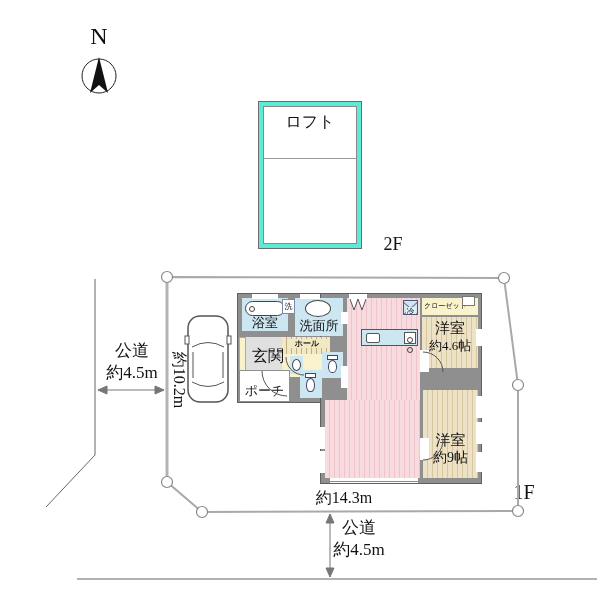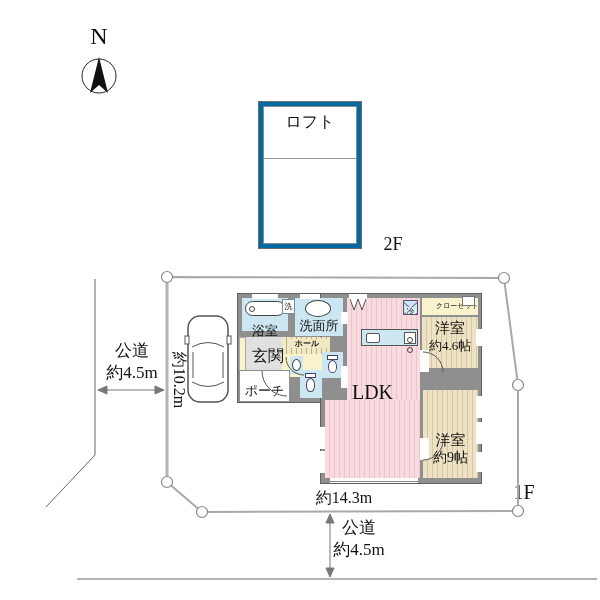--- a/index.html
+++ b/index.html
@@ -20,21 +20,21 @@
   .oval{background:#fff;border:1px solid #444;border-radius:50%;}
   .tank{background:#fff;border:1px solid #446;}
   .bowl{background:#fff;border:1px solid #446;border-radius:50% 50% 45% 45%;}
   .counter{background:#cde7f2;border:1px solid #555;}
   .mini{background:#fff;border:1px solid #555;}
   .dot{width:4px;height:4px;border:1px solid #444;border-radius:50%;display:inline-block;}
   .xbox{background:#cde7f2;border:1px solid #557;overflow:hidden;}
   .xbox:before,.xbox:after{content:"";position:absolute;left:-3px;right:-3px;top:50%;height:1px;background:#668;}
   .xbox:before{transform:rotate(42deg);} .xbox:after{transform:rotate(-42deg);}
   .xbox span{position:relative;z-index:2;background:#dceef6;font-size:8px;line-height:1;padding:0 1px;}
-  .f2outer{background:#0369a1;border:1px solid #6e6e6e;}
+  .f2outer{background:#5eead4;border:1px solid #6e6e6e;}
   .f2inner{position:absolute;left:4px;top:4px;right:4px;bottom:4px;background:#fff;border:1px solid #8a8a8a;}
   .vtext{transform:rotate(90deg);transform-origin:center center;}
   .thinbox{border:1px solid #8f8f8f;}
   .winline{position:absolute;left:0;right:0;top:50%;height:1px;background:#888;}
 </style>
 </head>
 <body>
 
 <div id="canvas">
 
@@ -104,21 +104,21 @@
   <div class="abs lbl" style="left:377px;top:234px;width:32px;font-size:18px;">2F</div>
 
   <div class="abs slab" style="left:237px;top:293px;width:108px;height:110px;z-index:1;"></div>
   <div class="abs slab" style="left:320px;top:293px;width:162px;height:191px;z-index:1;"></div>
 
   <div class="abs blue" style="left:242px;top:298px;width:46px;height:33px;z-index:2;">
     <div class="abs tub" style="left:3px;top:3px;width:40px;height:15px;">
       <div class="abs tubdot" style="left:3px;top:4px;width:6px;height:6px;"></div>
     </div>
   </div>
-  <div class="abs lbl" style="left:240px;top:315px;width:50px;font-size:13px;z-index:3;margin-top:8px;">浴室</div>
+  <div class="abs lbl" style="left:240px;top:315px;width:50px;font-size:13px;z-index:3;">浴室</div>
 
   <div class="abs mini lbl" style="left:282px;top:299px;width:13px;height:15px;font-size:8px;line-height:14px;border-color:#78a;z-index:2;">洗</div>
 
   <div class="abs blue" style="left:295px;top:298px;width:48px;height:38px;z-index:2;">
     <div class="abs oval" style="left:10px;top:2px;width:26px;height:17px;"></div>
   </div>
   <div class="abs lbl" style="left:293px;top:318px;width:52px;font-size:13px;z-index:3;">洗面所</div>
 
   <div class="abs yellow" style="left:239px;top:337px;width:7px;height:40px;border:0.5px solid #aaa;z-index:2;"></div>
   <div class="abs gray" style="left:246px;top:337px;width:44px;height:40px;z-index:2;"></div>
@@ -148,25 +148,24 @@
   <div class="abs pink" style="left:347px;top:298px;width:73px;height:103px;z-index:2;"></div>
   <div class="abs pink" style="left:325px;top:400px;width:95px;height:78px;z-index:2;"></div>
   <div class="abs counter" style="left:361px;top:329px;width:57px;height:17px;z-index:3;">
     <div class="abs mini" style="left:4px;top:3px;width:14px;height:10px;border-radius:2px;"></div>
     <div class="abs mini" style="left:42px;top:2px;width:12px;height:12px;text-align:center;line-height:9px;">
       <span class="dot"></span><span class="dot"></span>
     </div>
   </div>
   <div class="abs xbox lbl" style="left:403px;top:300px;width:15px;height:15px;line-height:15px;z-index:3;"><span>冷</span></div>
   <div class="abs lbl" style="left:325px;top:381px;width:95px;z-index:3;">
-    <div style="font-size:20px;">LDK</div>
   </div>
 
   <div class="abs yellow" style="left:422px;top:298px;width:56px;height:17px;z-index:2;">
-    <div style="font-size:7px;line-height:16px;padding-left:14px;white-space:nowrap;">クローゼット</div>
+    <div style="font-size:7px;line-height:16px;padding-left:2px;white-space:nowrap;">クローゼット</div>
     <div class="abs white" style="right:3px;top:-2px;width:13px;height:10px;border:1px solid #777;"></div>
   </div>
 
   <div class="abs beige" style="left:422px;top:317px;width:56px;height:51px;z-index:2;"></div>
   <div class="abs lbl" style="left:420px;top:320px;width:60px;z-index:3;">
     <div style="font-size:15px;">洋室</div>
     <div style="font-size:13px;">約4.6帖</div>
   </div>
 
   <div class="abs beige" style="left:423px;top:390px;width:55px;height:88px;z-index:2;"></div>

